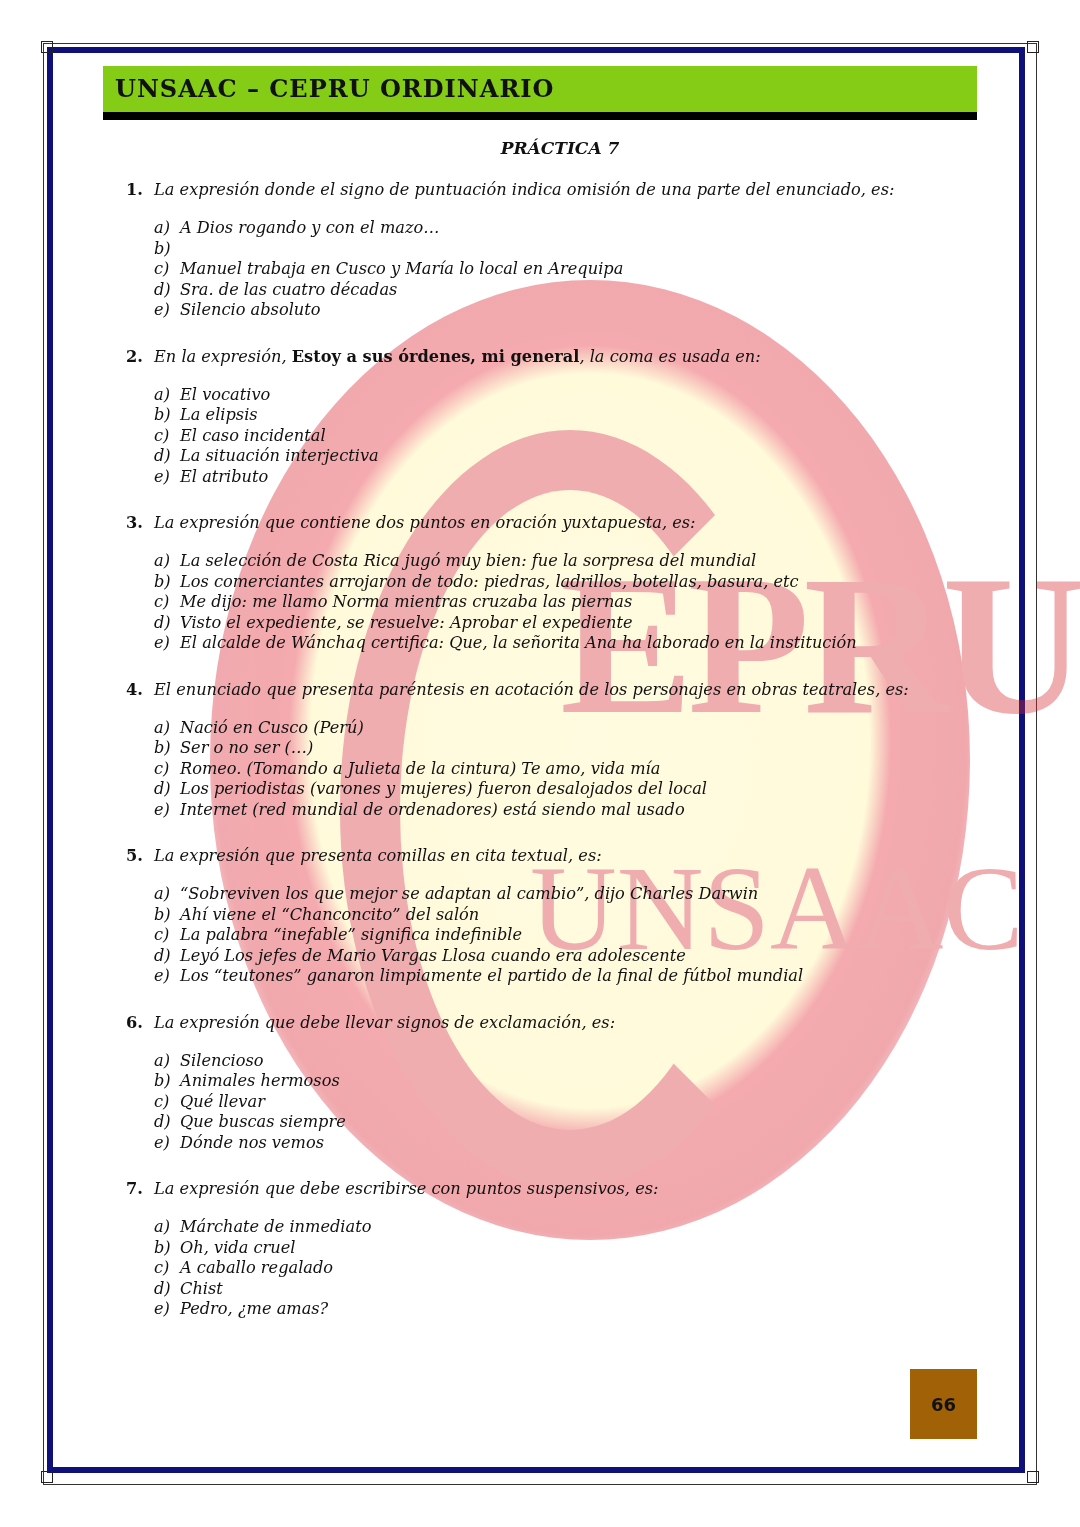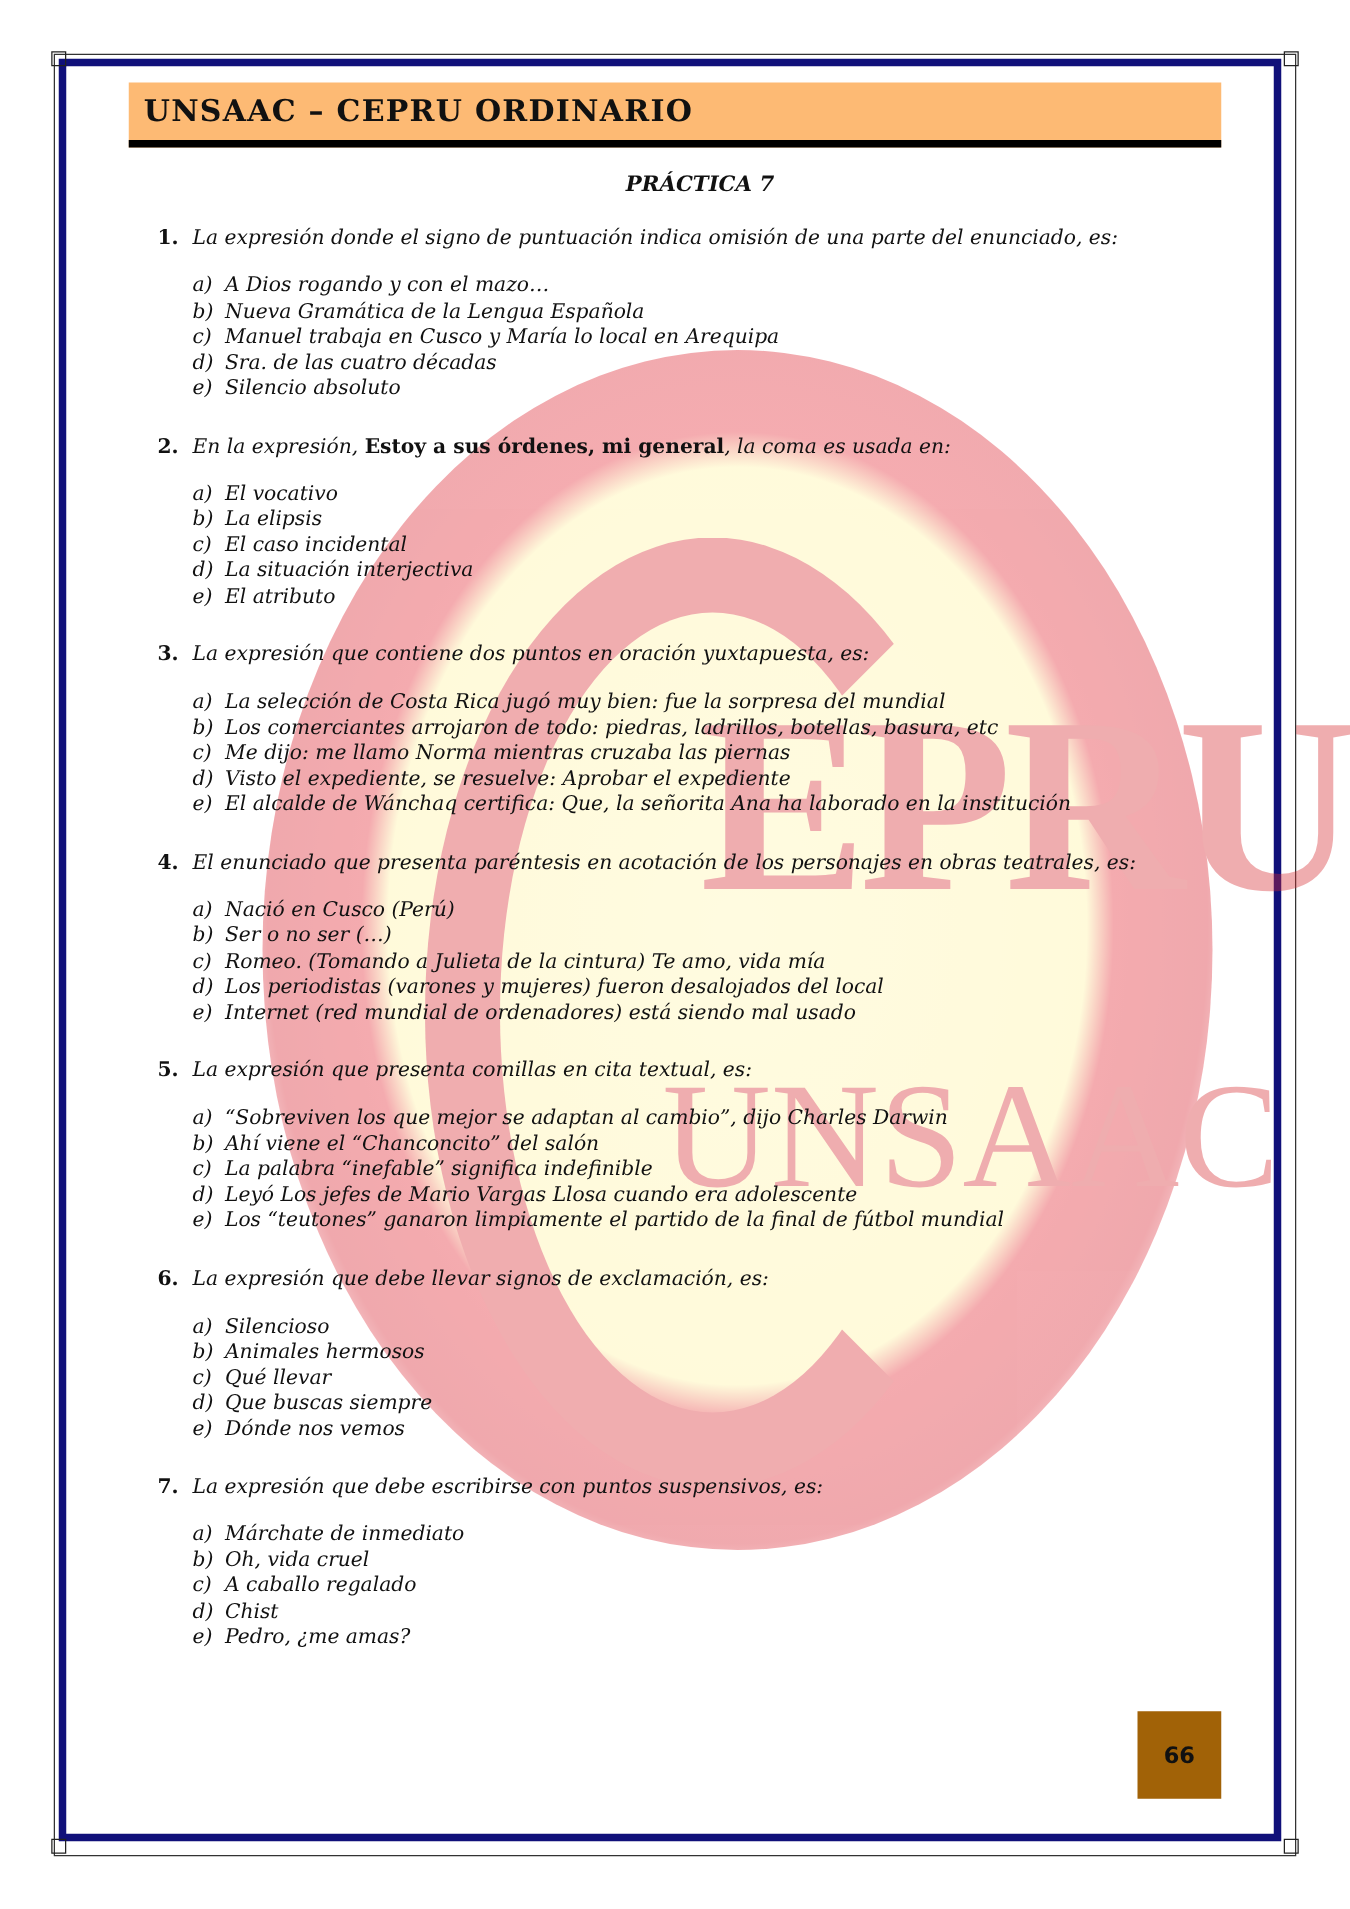--- a/index.html
+++ b/index.html
@@ -24,22 +24,22 @@
     background: radial-gradient(ellipse at 50% 48%, #fff6b0 0%, #fff3a0 52%, #e4242f 56%, #d81e2a 70%, #e44a55 72%, rgba(255,255,255,0) 73%);
   }
   .seal-c {
     position: absolute; left: 170px; top: 150px; width: 340px; height: 640px;
     border: 60px solid #d82a30; border-right-color: transparent; border-radius: 50%;
   }
   .seal-text {
     position: absolute; font-family: "Liberation Serif", serif; color: #d62a2f; font-weight: bold;
   }
   .header-bar {
-    position: absolute; left: 103px; top: 66px; width: 874px; height: 46px; background: #fdba74;
-    border-bottom: 6px solid #000000;
+    position: absolute; left: 103px; top: 66px; width: 874px; height: 46px; background: #84cc16;
+    border-bottom: 8px solid #000000;
   }
   .header-title {
     position: absolute; left: 12px; top: 8px; font-family: "DejaVu Serif", serif; font-weight: 900;
     font-size: 24px; letter-spacing: 1px; color: #111;
   }
   .practice-title {
     position: absolute; left: 0; width: 1080px; top: 138px; text-align: center;
     font-weight: bold; font-style: italic; font-size: 17px; margin-left: 20px;
   }
   .content { position: absolute; left: 126px; top: 178px; width: 860px; font-size: 16.2px; font-style: italic; }
@@ -86,21 +86,20 @@
         <span class="q-num">1.</span>
         <span>La expresión donde el signo de puntuación indica omisión de una parte del enunciado, es:</span>
       </div>
     <div class="options">
       <div class="opt">
           <span class="opt-letter">a)</span>
           <span>A Dios rogando y con el mazo…</span>
         </div>
       <div class="opt">
           <span class="opt-letter">b)</span>
-          <span>Nueva Gramática de la Lengua Española</span>
         </div>
       <div class="opt">
           <span class="opt-letter">c)</span>
           <span>Manuel trabaja en Cusco y María lo local en Arequipa</span>
         </div>
       <div class="opt">
           <span class="opt-letter">d)</span>
           <span>Sra. de las cuatro décadas</span>
         </div>
       <div class="opt">

